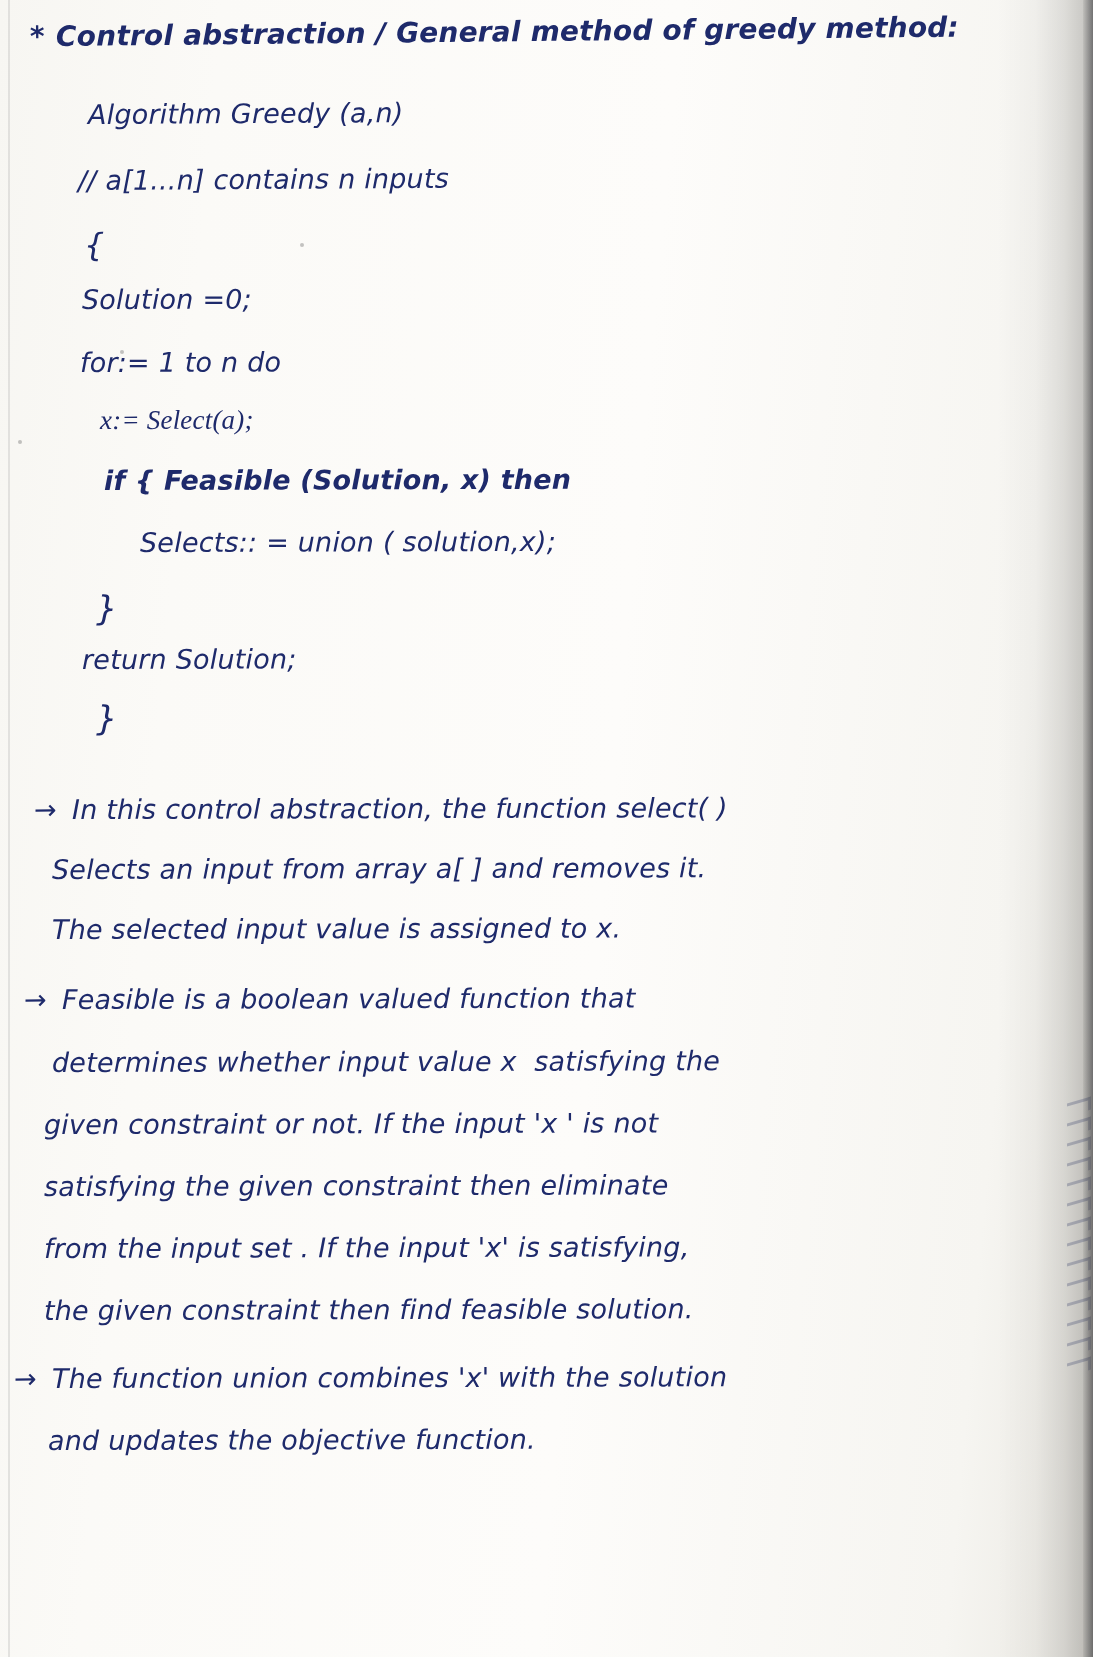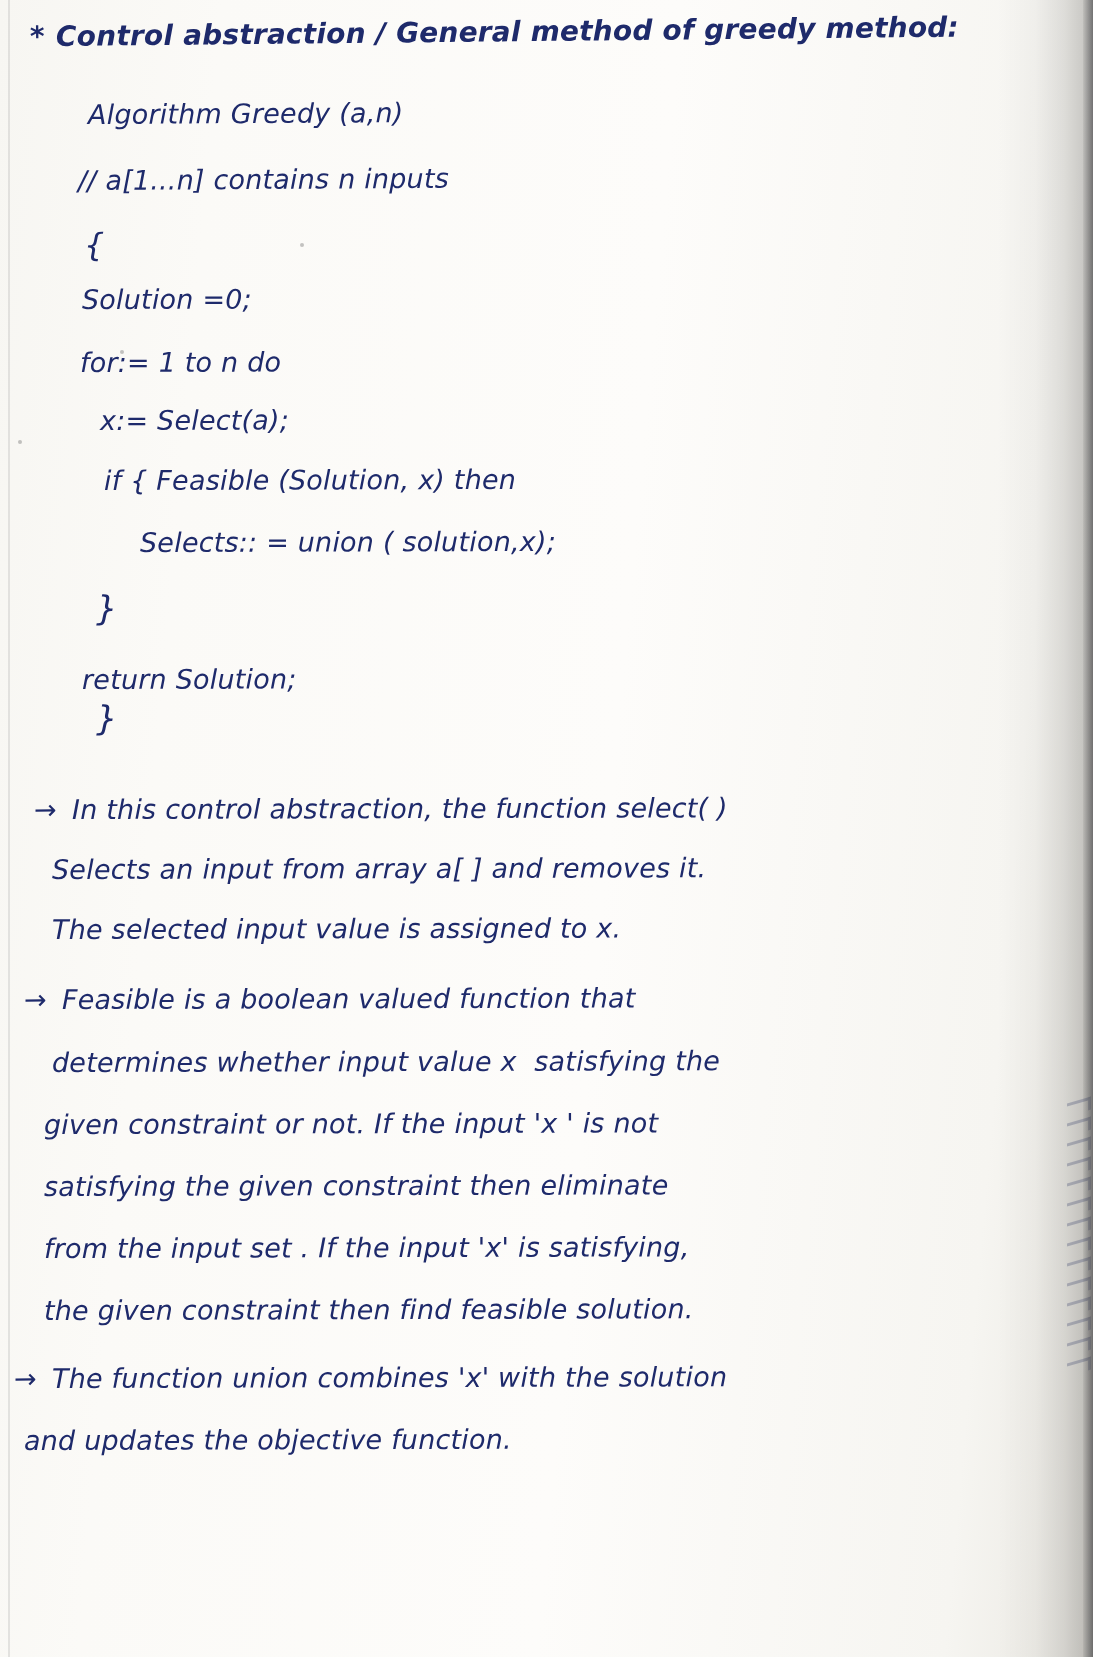--- a/index.html
+++ b/index.html
@@ -122,43 +122,43 @@
   <div class="content ink">
 
     <div class="line heading r1" style="left:30px; top:22px;">*</div>
     <div class="line heading r1" style="left:56px; top:22px;">Control abstraction / General method of greedy method:</div>
 
     <div class="line algo r2" style="left:88px; top:100px;">Algorithm Greedy (a,n)</div>
     <div class="line algo r2" style="left:78px; top:166px;">// a[1...n] contains n inputs</div>
     <div class="line algo r3" style="left:84px; top:228px; font-size:32px;">{</div>
     <div class="line algo r3" style="left:82px; top:285px;font-style:italic;">Solution =0;</div>
     <div class="line algo r3" style="left:80px; top:348px;">for:= 1 to n do</div>
-    <div class="line algo r3" style="left:100px; top:406px;">x:= Select(a);</div>
-    <div class="line algo r3" style="left:104px; top:466px;">if { Feasible (Solution, x) then</div>
+    <div class="line algo r3" style="left:100px; top:406px;font-family:Liberation Serif, serif;">x:= Select(a);</div>
+    <div class="line algo r3" style="left:104px; top:466px;font-weight:bold;">if { Feasible (Solution, x) then</div>
     <div class="line algo r3" style="left:140px; top:528px;">Selects:: = union ( solution,x);</div>
     <div class="line algo r3" style="left:96px; top:590px; font-size:34px;">}</div>
-    <div class="line algo r3" style="left:82px; top:665px;text-align:center;">return Solution;</div>
+    <div class="line algo r3" style="left:82px; top:645px;text-align:center;">return Solution;</div>
     <div class="line algo r3" style="left:96px; top:700px; font-size:34px;">}</div>
 
     <div class="line arrow r3" style="left:34px; top:795px;">→</div>
     <div class="line para r3" style="left:72px; top:795px;">In this control abstraction, the function select( )</div>
     <div class="line para r3" style="left:52px; top:855px;">Selects an input from array a[ ] and removes it.</div>
     <div class="line para r3" style="left:52px; top:915px;">The selected input value is assigned to x.</div>
 
     <div class="line arrow r3" style="left:24px; top:985px;">→</div>
     <div class="line para r3" style="left:62px; top:985px;">Feasible is a boolean valued function that</div>
     <div class="line para r3" style="left:52px; top:1048px;">determines whether input value x  satisfying the</div>
     <div class="line para r3" style="left:44px; top:1110px;">given constraint or not. If the input 'x ' is not</div>
     <div class="line para r3" style="left:44px; top:1172px;">satisfying the given constraint then eliminate</div>
     <div class="line para r3" style="left:44px; top:1234px;">from the input set . If the input 'x' is satisfying,</div>
     <div class="line para r3" style="left:44px; top:1296px;">the given constraint then find feasible solution.</div>
 
     <div class="line arrow r3" style="left:14px; top:1364px;">→</div>
     <div class="line para r3" style="left:52px; top:1364px;">The function union combines 'x' with the solution</div>
-    <div class="line para r3" style="left:24px; top:1426px;">and updates the objective function.</div>
+    <div class="line para r3" style="left:48px; top:1426px;">and updates the objective function.</div>
 
   </div>
 
   <div class="spot" style="left:120px; top:350px;"></div>
   <div class="spot" style="left:300px; top:243px;"></div>
   <div class="spot" style="left:18px; top:440px;"></div>
 
   <div class="right-strip"></div>
   <div class="spiral">
     <i></i>

